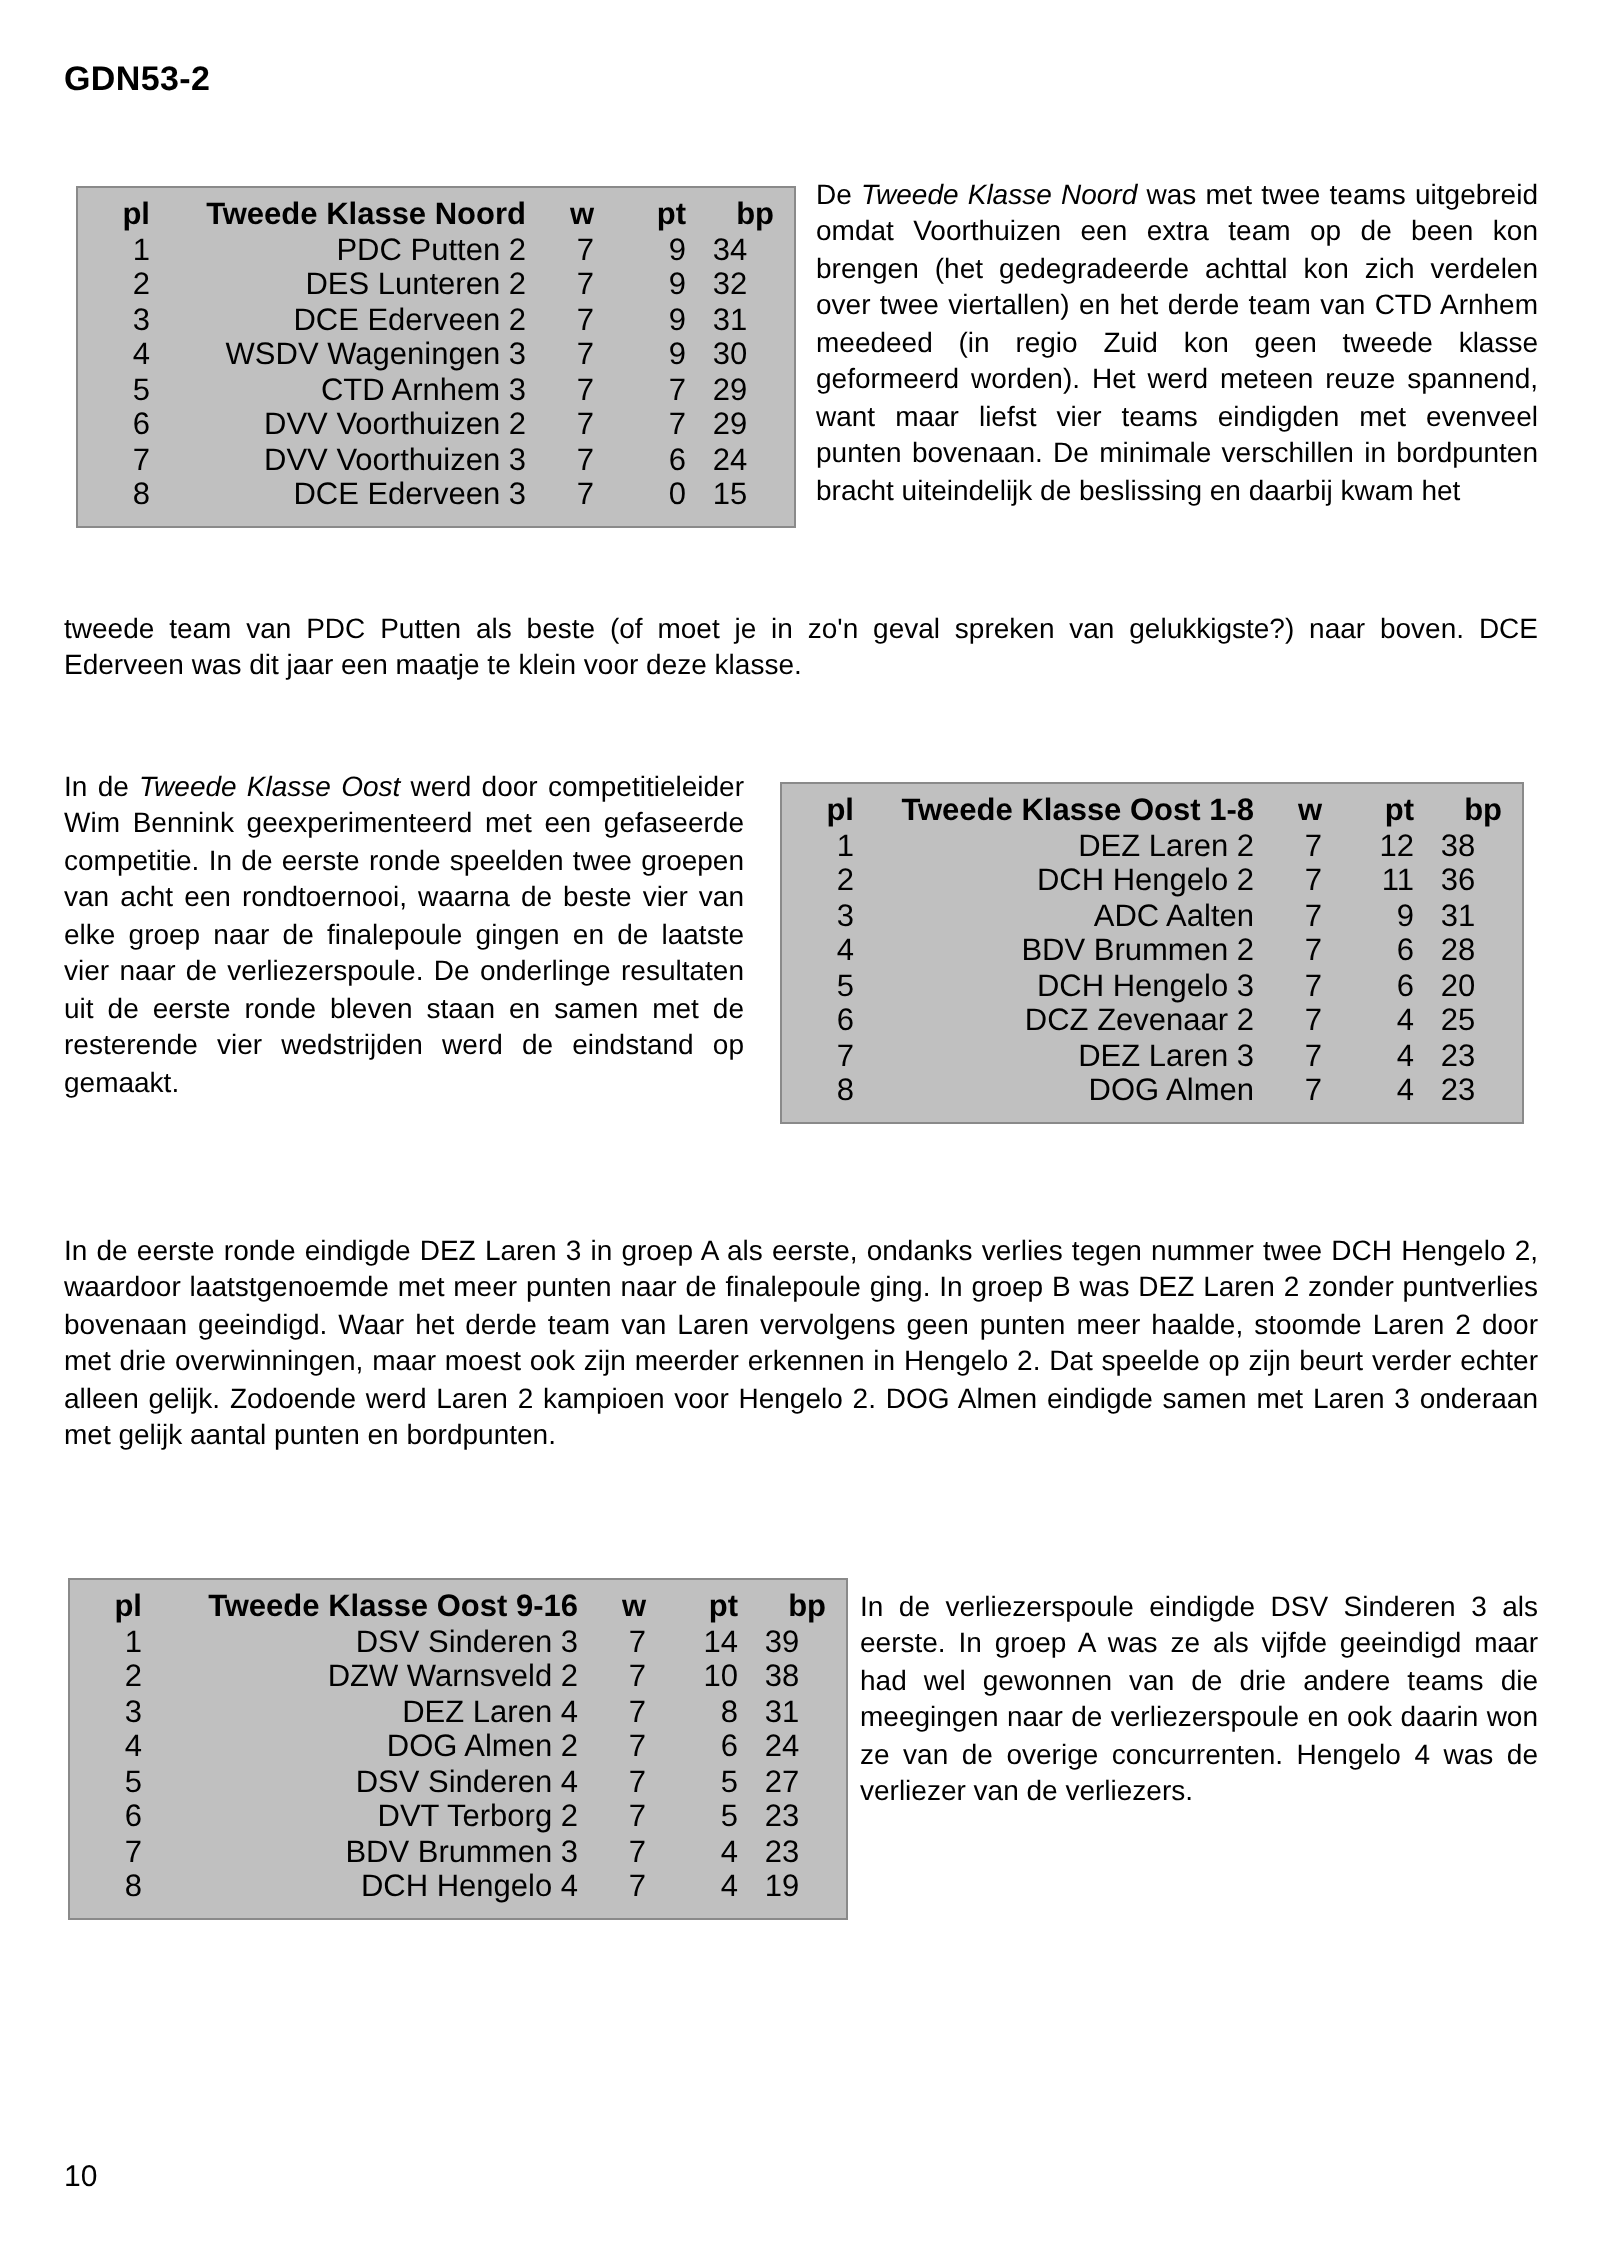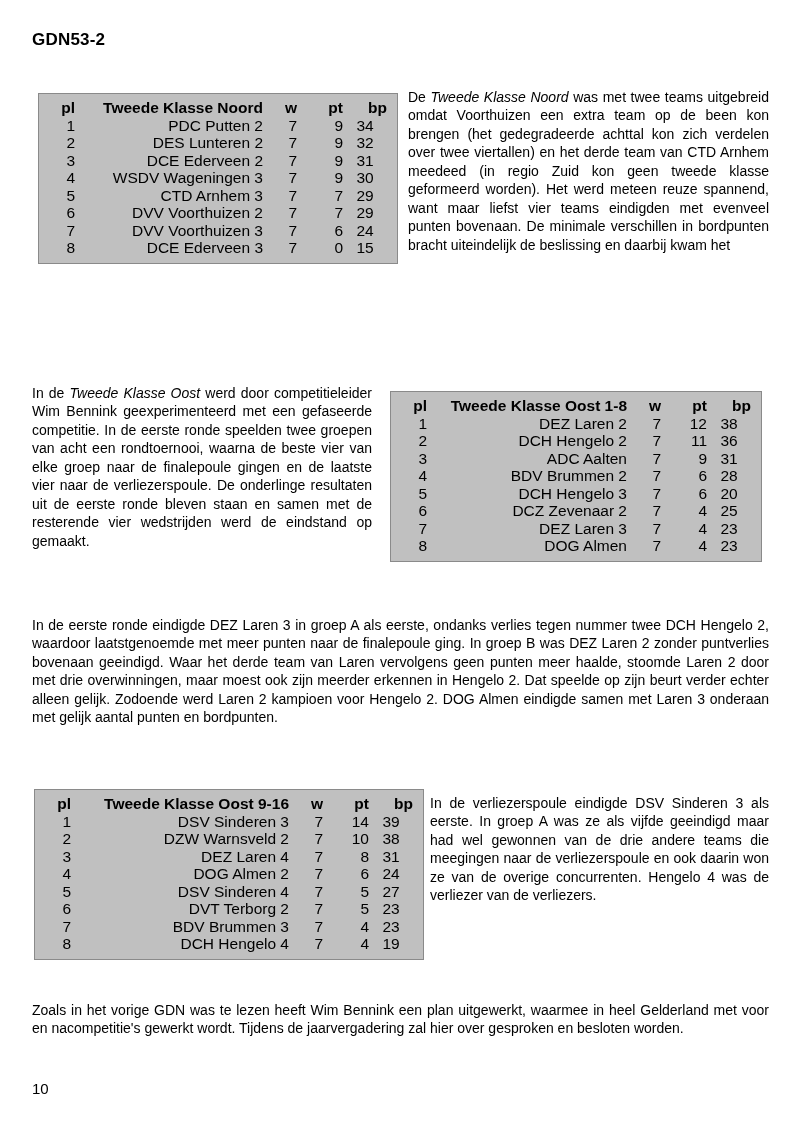--- a/index.html
+++ b/index.html
@@ -169,20 +169,21 @@
           <td class="col-w">7</td>
           <td class="col-pt">0</td>
           <td class="col-bp">15</td>
         </tr>
       </tbody>
     </table>
   </div>
 
   <div class="para" id="para-noord-right"><span>De </span><em>Tweede Klasse Noord</em><span> was met twee teams uitgebreid omdat Voorthuizen een extra team op de been kon brengen (het gedegradeerde achttal kon zich verdelen over twee viertallen) en het derde team van CTD Arnhem meedeed (in regio Zuid kon geen tweede klasse geformeerd worden). Het werd meteen reuze spannend, want maar liefst vier teams eindigden met evenveel punten bovenaan. De minimale verschillen in bordpunten bracht uiteindelijk de beslissing en daarbij kwam het</span></div>
 
+  <div class="para" id="para-noord-full">tweede team van PDC Putten als beste (of moet je in zo'n geval spreken van gelukkigste?) naar boven. DCE Ederveen was dit jaar een maatje te klein voor deze klasse.</div>
 
   <div class="para" id="para-oost-left"><span>In de </span><em>Tweede Klasse Oost</em><span> werd door competitieleider Wim Bennink geexperimenteerd met een gefaseerde competitie. In de eerste ronde speelden twee groepen van acht een rondtoernooi, waarna de beste vier van elke groep naar de finalepoule gingen en de laatste vier naar de verliezerspoule. De onderlinge resultaten uit de eerste ronde bleven staan en samen met de resterende vier wedstrijden werd de eindstand op gemaakt.</span></div>
 
   <div class="standings" id="table-oost18">
     <table>
       <thead>
         <tr>
           <th class="col-pl">pl</th>
           <th class="col-team">Tweede Klasse Oost 1-8</th>
           <th class="col-w">w</th>
@@ -320,17 +321,16 @@
           <td class="col-w">7</td>
           <td class="col-pt">4</td>
           <td class="col-bp">19</td>
         </tr>
       </tbody>
     </table>
   </div>
 
   <div class="para" id="para-verl-right">In de verliezerspoule eindigde DSV Sinderen 3 als eerste. In groep A was ze als vijfde geeindigd maar had wel gewonnen van de drie andere teams die meegingen naar de verliezerspoule en ook daarin won ze van de overige concurrenten. Hengelo 4 was de verliezer van de verliezers.</div>
 
-  <div class="para" id="para-final">Zoals in het vorige GDN was te lezen heeft Wim Bennink een plan uitgewerkt, waarmee in heel Gelderland met voor en nacompetitie's gewerkt wordt. Tijdens de jaarvergadering zal hier over gesproken en besloten worden.</div>
 
   <div class="page-number">10</div>
 
 </div>
 
 </body></html>

